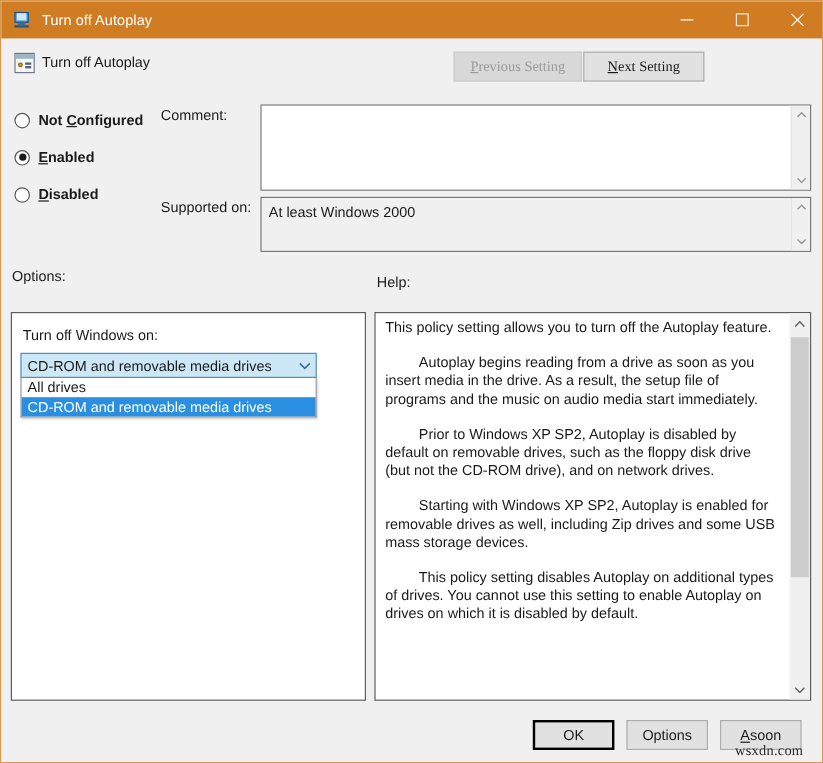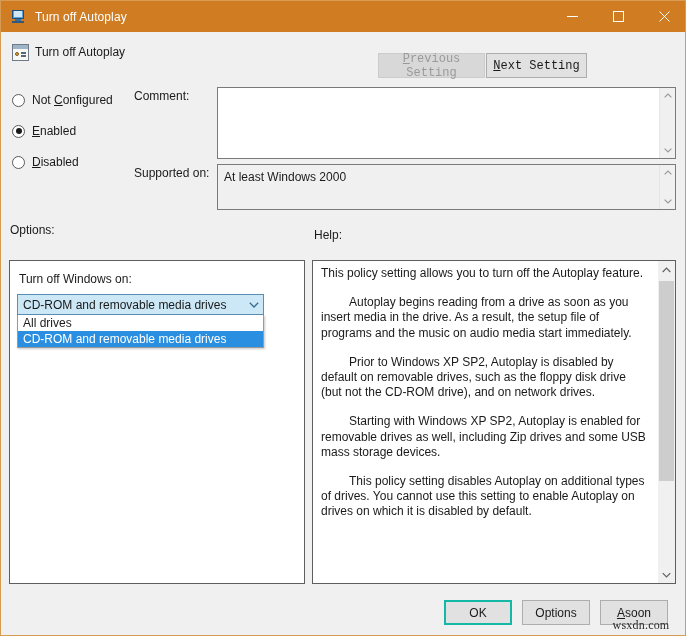--- a/index.html
+++ b/index.html
@@ -128,24 +128,24 @@
   }
   #policy-name {
     position: absolute;
     left: 34px; top: 13px;
     font-size: 12px;
     color: #1a1a1a;
     white-space: nowrap;
   }
   .navbtn {
     position: absolute;
-    top: 21px;
+    top: 11px;
     height: 25px;
     font-size: 12px;
-    font-family: Liberation Mono, monospace;
+    font-family: Liberation Serif, serif;
     background: #e1e1e1;
     border: 1px solid #adadad;
     color: #1a1a1a;
     box-sizing: border-box;
     display: flex;
     align-items: center;
     justify-content: center;
     padding: 0;
   }
   #prev-setting {
@@ -190,20 +190,21 @@
     position: absolute;
     left: 2.5px; top: 2.5px;
     width: 6px; height: 6px;
     border-radius: 50%;
     background: #1a1a1a;
   }
   .radio-label {
     font-size: 12px;
     color: #1a1a1a;
     white-space: nowrap;
+    font-weight: bold;
   }
 
   
   .field-label {
     position: absolute;
     font-size: 12px;
     color: #1a1a1a;
     white-space: nowrap;
   }
   #comment-label { left: 133px; top: 88px; }
@@ -379,21 +380,21 @@
     color: #1a1a1a;
     box-sizing: border-box;
     display: flex;
     align-items: center;
     justify-content: center;
     padding: 0;
   }
   #ok-button {
     left: 443px;
     width: 68px;
-    border: 2px solid #14b8a6;
+    border: 2px solid #000000;
   }
   #cancel-button {
     left: 521px;
     width: 68px;
   }
   #apply-button {
     left: 599px;
     width: 68px;
   }
   #watermark {

